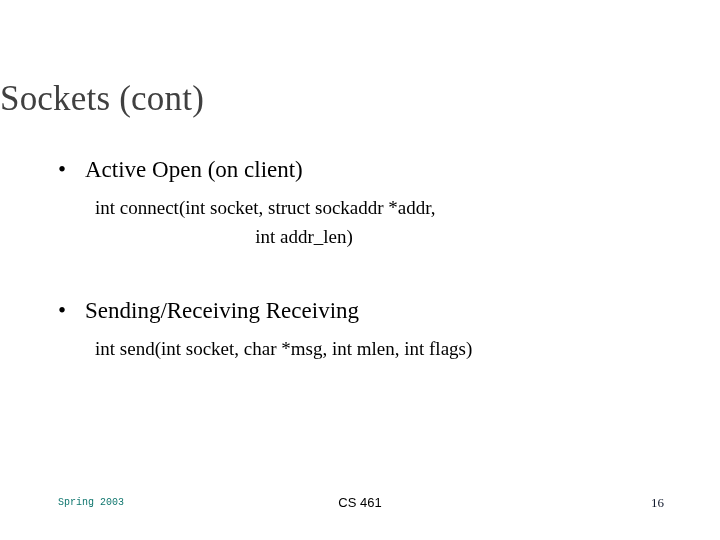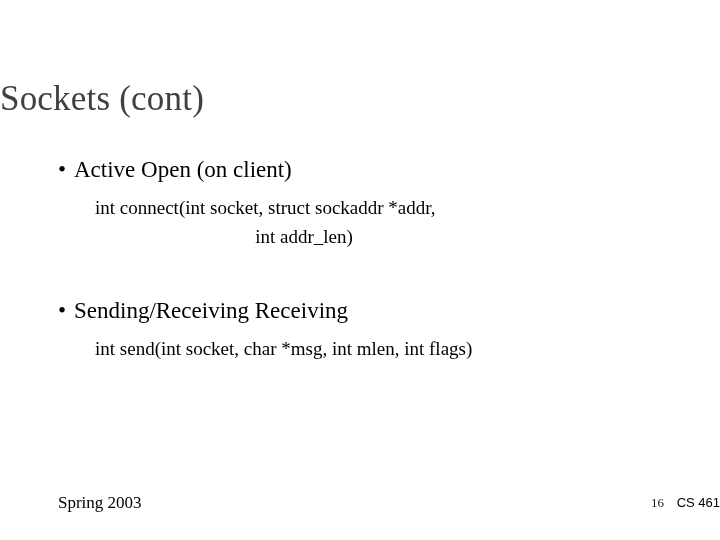--- a/index.html
+++ b/index.html
@@ -62,21 +62,21 @@
     position: absolute;
     left: 58px;
     top: 0;
     font-family: "Liberation Serif", "DejaVu Serif", serif;
     font-size: 23px;
     line-height: 30px;
     color: #000000;
   }
   .bullet-text {
     display: inline-block;
-    margin-left: 16px;
+    margin-left: 27px;
     text-align: center;
   }
 
   .code-line {
     font-family: Liberation Serif, serif;
     font-size: 19px;
     line-height: 29px;
     color: #000000;
     white-space: pre;
     padding-left: 95px;
@@ -95,32 +95,32 @@
     position: absolute;
     left: 0;
     top: 494px;
     width: 720px;
     height: 22px;
   }
   .footer-left {
     position: absolute;
     left: 58px;
     top: 0;
-    font-family: Liberation Serif, serif;
-    font-size: 17px;
+    font-family: Liberation Mono, monospace;
+    font-size: 10px;
     line-height: 18px;
-    color: #000000;
+    color: #0f766e;
     white-space: nowrap;
   }
   .footer-center {
     position: absolute;
     left: 0;
     top: 0;
     width: 720px;
-    text-align: right;
+    text-align: center;
     font-family: "Liberation Sans", "DejaVu Sans", sans-serif;
     font-size: 13px;
     line-height: 18px;
     color: #000000;
   }
   .footer-right {
     position: absolute;
     right: 56px;
     top: 0;
     font-family: "Liberation Serif", "DejaVu Serif", serif;

